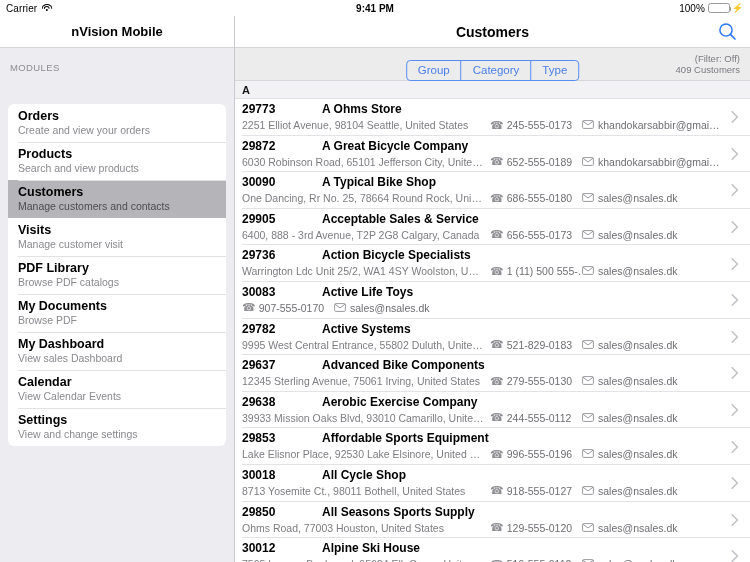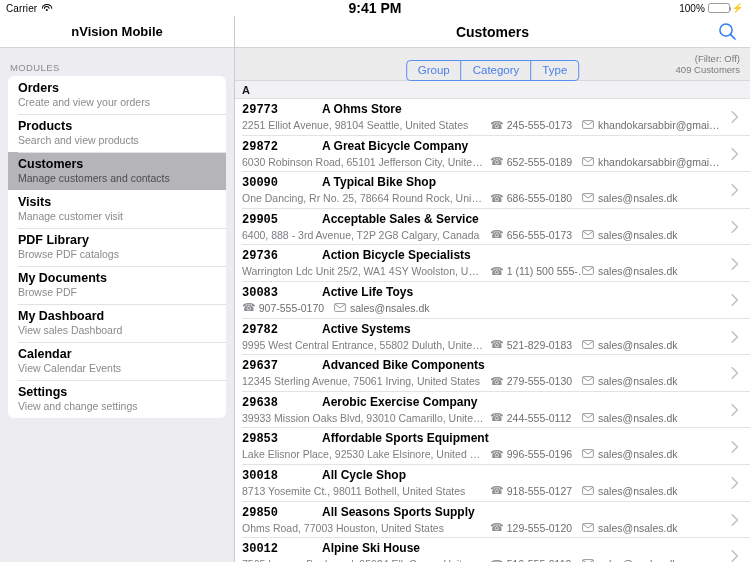--- a/index.html
+++ b/index.html
@@ -19,43 +19,43 @@
   }
   .sb-left { display:flex; align-items:center; gap:4px; width:235px; }
   .sb-carrier { font-size:10px; letter-spacing:0.1px; }
   .wifi-icon { display:inline-block; width:11px; height:9px; position:relative; }
   .wifi-icon i { position:absolute; left:50%; transform:translateX(-50%);
     border:1.1px solid #000; border-bottom:none; border-radius:50% 50% 0 0 / 100% 100% 0 0; }
   .wifi-icon i:nth-child(1){ width:11px; height:5px; top:0; }
   .wifi-icon i:nth-child(2){ width:6.5px; height:3px; top:2.4px; }
   .wifi-icon i:nth-child(3){ width:2.4px; height:2.4px; top:5px; border-radius:50%;
     background:#000; border:none; }
-  .sb-center { flex:1; text-align:center; font-weight:600; font-size:14px; }
+  .sb-center { flex:1; text-align:center; font-weight:600; font-size:10px; }
   .sb-right { width:235px; display:flex; align-items:center; justify-content:flex-end; gap:3px; }
   .batt-pct { font-size:10px; }
   .batt { position:relative; width:22px; height:10px; border:1px solid #9a9a9e;
     border-radius:2.5px; padding:1px; }
   .batt-fill { height:100%; width:100%; background:#4cd964; border-radius:1.2px; }
   .batt-cap { position:absolute; right:-2.5px; top:3px; width:1.6px; height:4px;
     background:#9a9a9e; border-radius:0 1px 1px 0; }
   .bolt { font-size:9px; color:#000; line-height:1; }
 
   
   .split { flex:1; display:flex; min-height:0; }
 
   
   .sidebar { width:235px; flex:0 0 235px; background:#ececf1; display:flex; flex-direction:column;
     border-right:1px solid #c9c9cf; }
   .sidebar-header { height:32px; display:flex; align-items:center; justify-content:center;
     background:#fff; border-bottom:1px solid #d3d3d8; }
   .sidebar-title { font-size:13px; font-weight:bold; color:#000; }
   .sidebar-body { flex:1; overflow:hidden; }
   .modules-label { font-size:9.5px; color:#8b8b90; letter-spacing:0.4px;
-    padding:14px 0 3px 10px; }
-  .module-list { background:#fff; border-radius:6px; margin:0 8px 0 8px; overflow:hidden; }
+    padding:14px 0 19px 10px; }
+  .module-list { background:#fff; border-radius:6px; margin:12px 8px 0 8px; overflow:hidden; }
   .module-item { padding:5px 0 5px 10px; position:relative; cursor:default; }
   .module-item + .module-item::before { content:""; position:absolute; left:10px; right:0;
     top:0; height:1px; background:#e2e2e6; }
   .module-item.selected { background:#b4b4b9; }
   .module-item.selected + .module-item::before { background:transparent; }
   .module-name { font-size:12.5px; font-weight:bold; color:#000; line-height:15px; }
   .module-desc { font-size:10.5px; color:#8a8a8f; line-height:13px; }
   .module-item.selected .module-desc { color:#4c4c51; }
 
   
@@ -78,21 +78,21 @@
 
   .list-wrap { flex:1; overflow:hidden; background:#fff; }
   .section-header { height:18px; background:#f2f2f4; display:flex; align-items:center;
     padding:0 0 0 7px; font-size:11px; font-weight:bold; color:#1a1a1a;
     border-bottom:1px solid #e0e0e4; }
 
   .row { height:36.6px; position:relative; background:#fff; padding:3px 0 0 7px; }
   .row::after { content:""; position:absolute; left:7px; right:0; bottom:0; height:1px;
     background:#e3e3e7; }
   .row-top { display:flex; align-items:baseline; height:15px; }
-  .cust-id { width:80px; flex:0 0 80px; font-size:12px; font-weight:bold; color:#000;font-family:Liberation Mono, monospace; }
+  .cust-id { width:80px; flex:0 0 80px; font-size:12px; font-weight:bold; color:#000; }
   .cust-name { font-size:12px; font-weight:bold; color:#000; white-space:nowrap; }
   .row-bot { display:flex; align-items:center; height:14px; margin-top:1px; }
   .cust-addr { width:248px; flex:0 0 248px; font-size:10.5px; color:#7d7d82;
     white-space:nowrap; overflow:hidden; text-overflow:ellipsis; padding-right:6px; }
   .cell-phone { width:92px; flex:0 0 92px; display:flex; align-items:center; gap:3px;
     font-size:10.5px; color:#6e6e73; white-space:nowrap; overflow:hidden; }
   .cell-mail { flex:1; display:flex; align-items:center; gap:4px; min-width:0;
     font-size:10.5px; color:#6e6e73; }
   .cell-mail .mail-text { white-space:nowrap; overflow:hidden; text-overflow:ellipsis; }
   .phone-glyph { font-size:11px; color:#8e8e93; line-height:1; }

